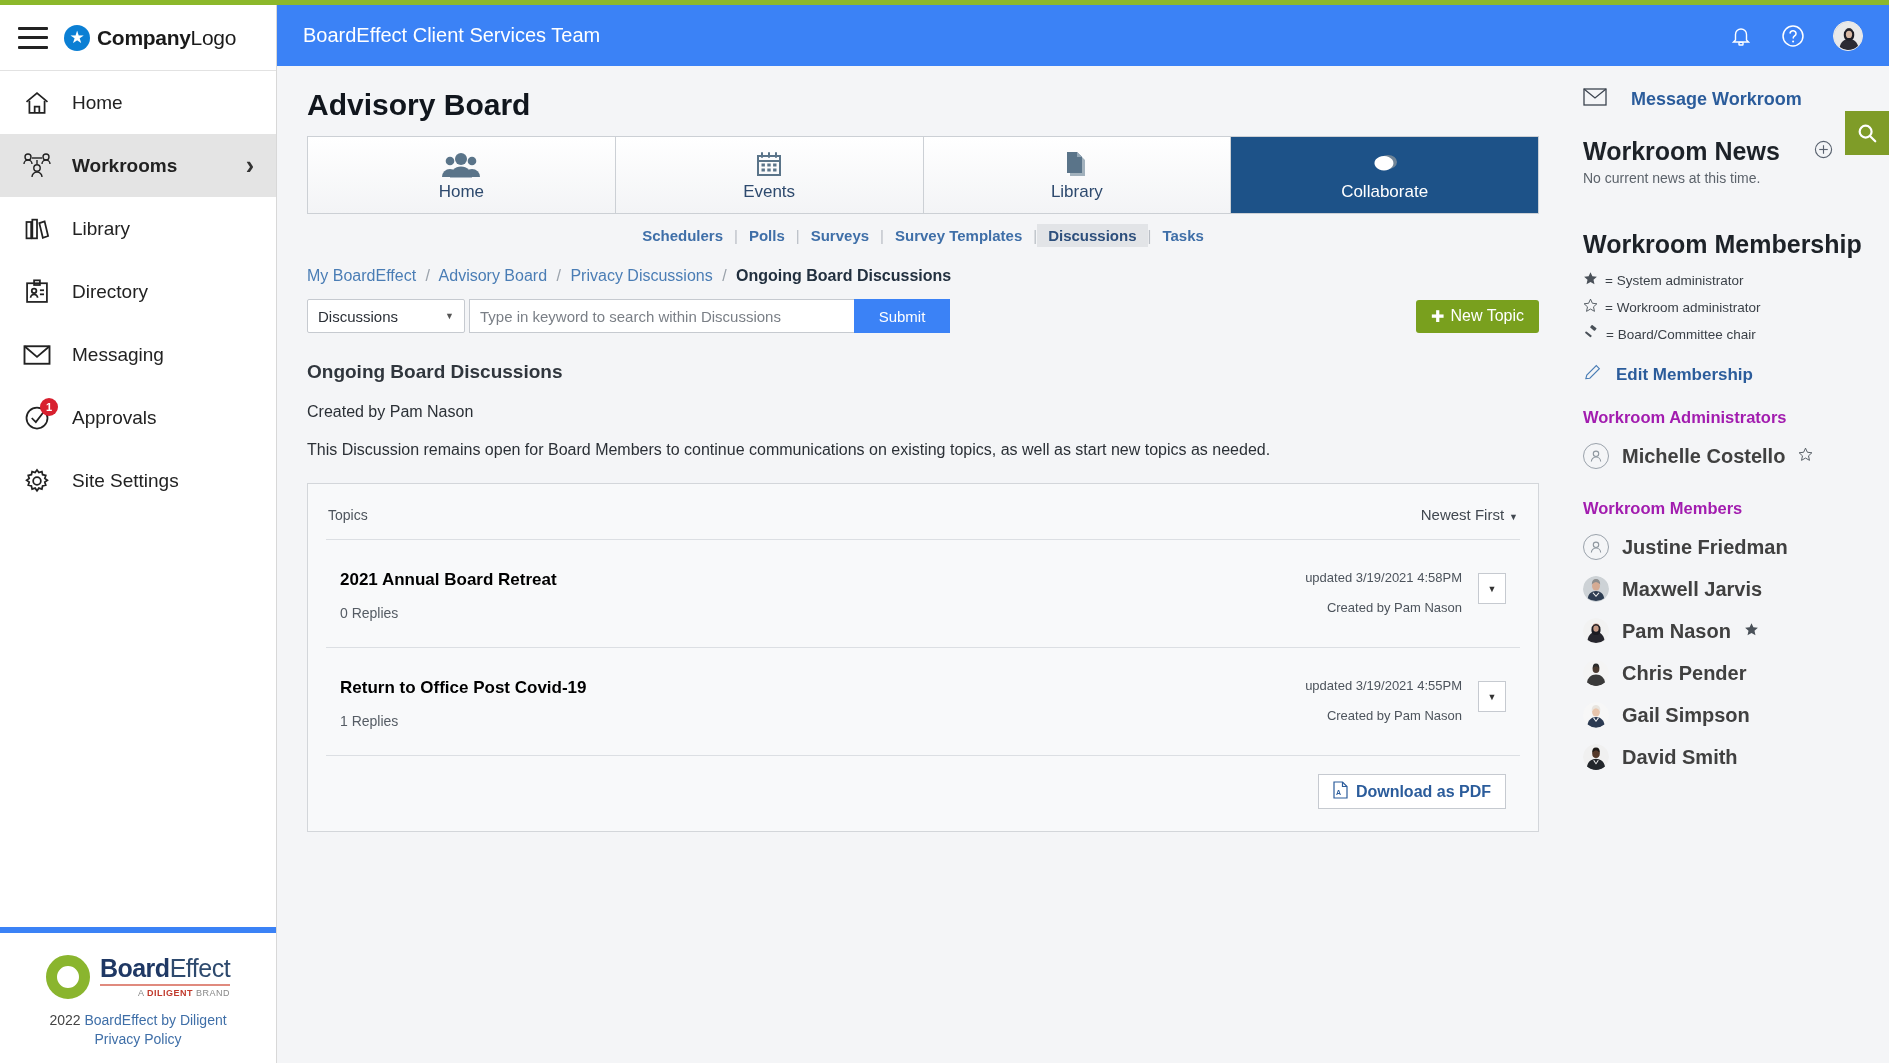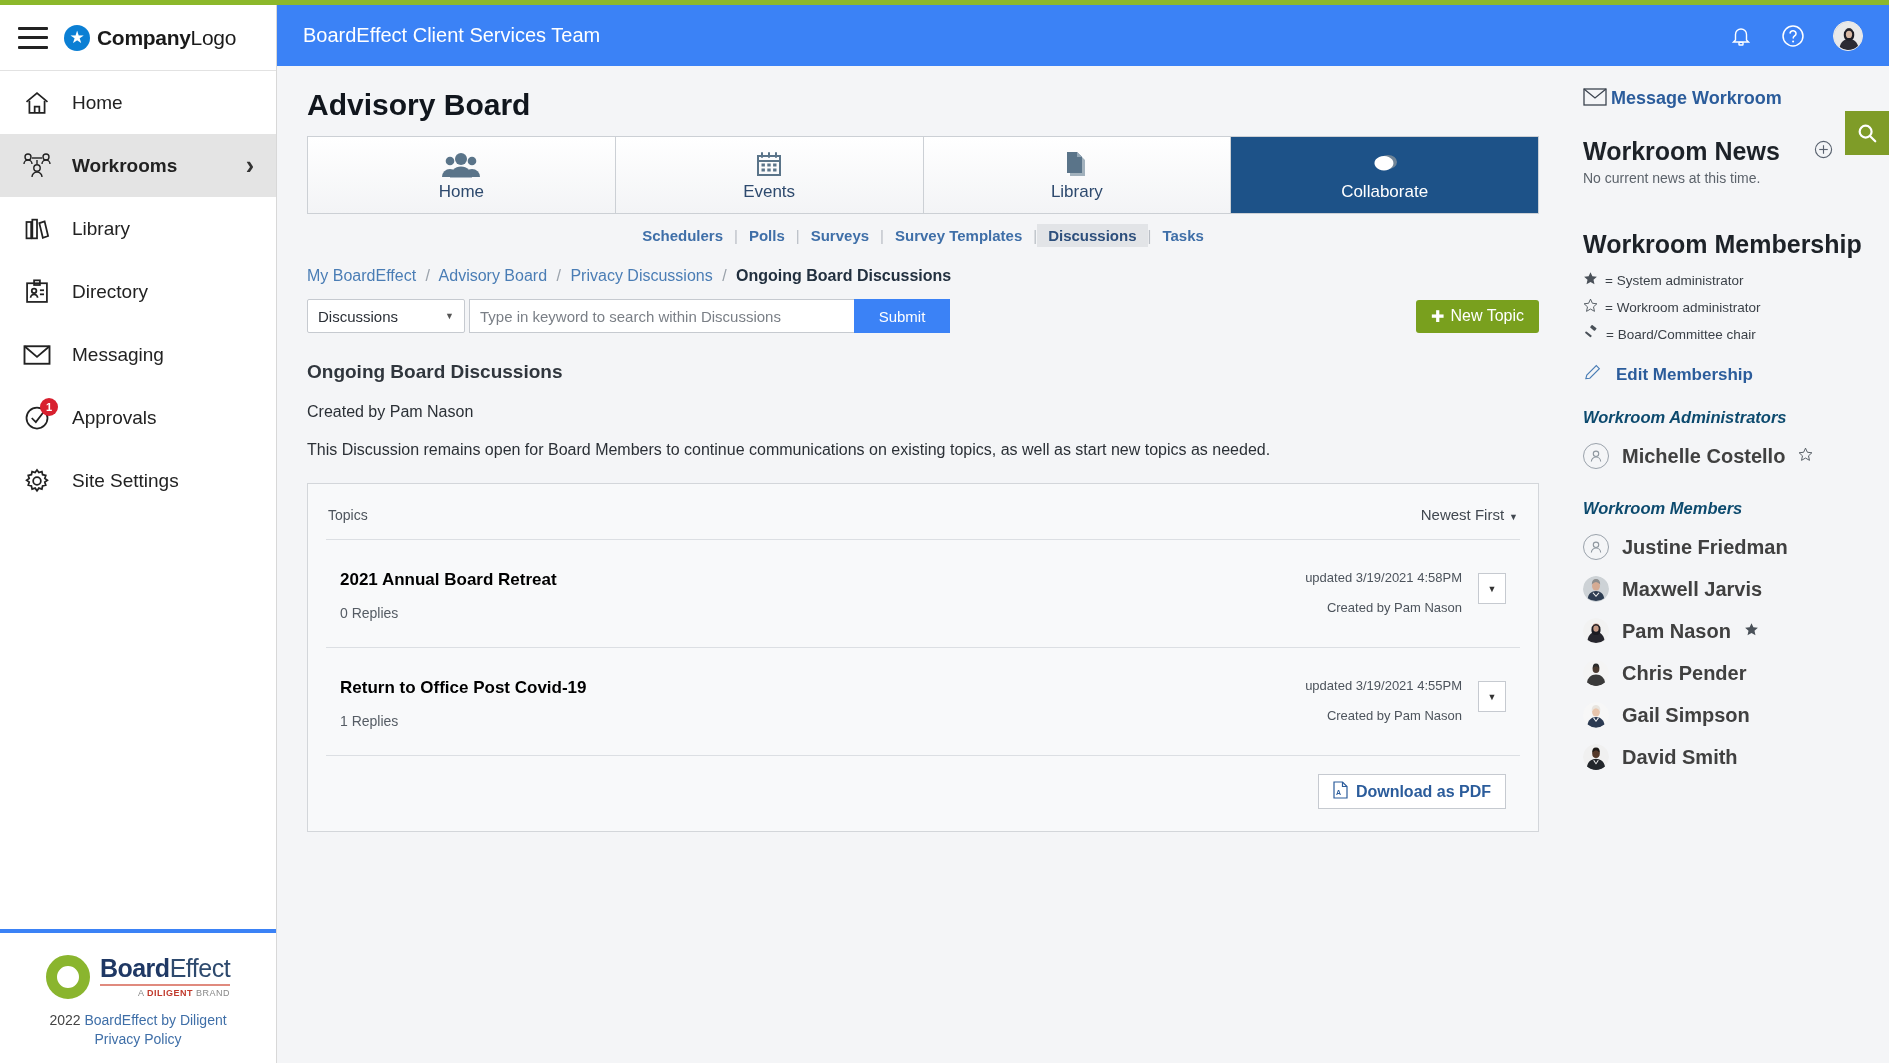--- a/index.html
+++ b/index.html
@@ -52,21 +52,21 @@
     display: flex; align-items: center; justify-content: center; position: relative;
   }
   .nav-item .chev { margin-left: auto; font-size: 25px; color: #333; line-height: 1; }
   .badge-count {
     position: absolute; top: -5px; right: -6px; width: 18px; height: 18px;
     border-radius: 50%; background: #d8202f; color: #fff; font-size: 11px;
     font-weight: 700; display: flex; align-items: center; justify-content: center;
   }
 
   .sidebar-footer {
-    margin-top: auto; border-top: 4px solid #3b82f6;
+    margin-top: auto; border-top: 6px solid #3b82f6;
     padding: 22px 10px 14px; text-align: center;
   }
   .be-logo { display: flex; align-items: center; justify-content: center; gap: 10px; }
   .be-ring {
     width: 44px; height: 44px; border-radius: 50%;
     border: 11px solid #8ab52e; box-sizing: border-box;
   }
   .be-wordmark { text-align: left; }
   .be-word { font-size: 25px; color: #1f3864; line-height: 1; letter-spacing: -0.5px; }
   .be-word b { font-weight: 700; }
@@ -186,34 +186,34 @@
     font-size: 16px; font-weight: 700; padding: 0 14px; cursor: pointer;
     display: flex; align-items: center; gap: 8px;
     font-family: "Liberation Sans", sans-serif;
   }
 
   
   .right-col {
     width: 320px; flex: 0 0 320px; padding: 22px 24px 0 14px;
     position: relative; background: #f4f5f7;
   }
-  .msg-workroom { display: flex; gap: 4px; cursor: pointer; }
+  .msg-workroom { display: flex; align-items: center; gap: 24px; cursor: pointer; }
   .msg-workroom .lbl { font-size: 18px; font-weight: 700; color: #2b5c9b; }
   .rp-h { font-size: 25px; font-weight: 700; color: #1d2228; }
   .news-row { display: flex; align-items: center; margin-top: 27px; }
   .plus-ico { margin-left: auto; margin-right: 32px; cursor: pointer; }
   .news-empty { font-size: 14px; color: #5a6views; }
   .news-empty { font-size: 14px; color: #5c636b; margin-top: 4px; }
   .membership-h { margin-top: 44px; }
   .legend { margin-top: 12px; }
   .legend-row { display: flex; align-items: center; gap: 7px; font-size: 13.5px;
     color: #3b4148; margin-bottom: 9px; }
   .edit-mem { display: flex; align-items: center; gap: 14px; margin-top: 20px; cursor: pointer; }
   .edit-mem .lbl { font-size: 17px; font-weight: 700; color: #2b5c9b; }
-  .grp-h { font-size: 16.5px; font-weight: 700; color: #0c4a6e; margin-top: 22px; font-style: italic; }
+  .grp-h { font-size: 16.5px; font-weight: 700; color: #a21caf; margin-top: 22px; }
   .person { display: flex; align-items: center; gap: 13px; margin-top: 16px; cursor: pointer; }
   .person .pname { font-size: 20px; font-weight: 700; color: #404040; }
   .pav { width: 26px; height: 26px; border-radius: 50%; flex: 0 0 26px;
     display: flex; align-items: center; justify-content: center; overflow: hidden; }
   .pav.generic { border: 1.6px solid #9aa2ab; background: transparent; }
   .members-gap { margin-top: 30px; }
 
   .search-tab {
     position: absolute; top: 45px; right: 0; width: 44px; height: 44px;
     background: #7f9c28; display: flex; align-items: center; justify-content: center;

